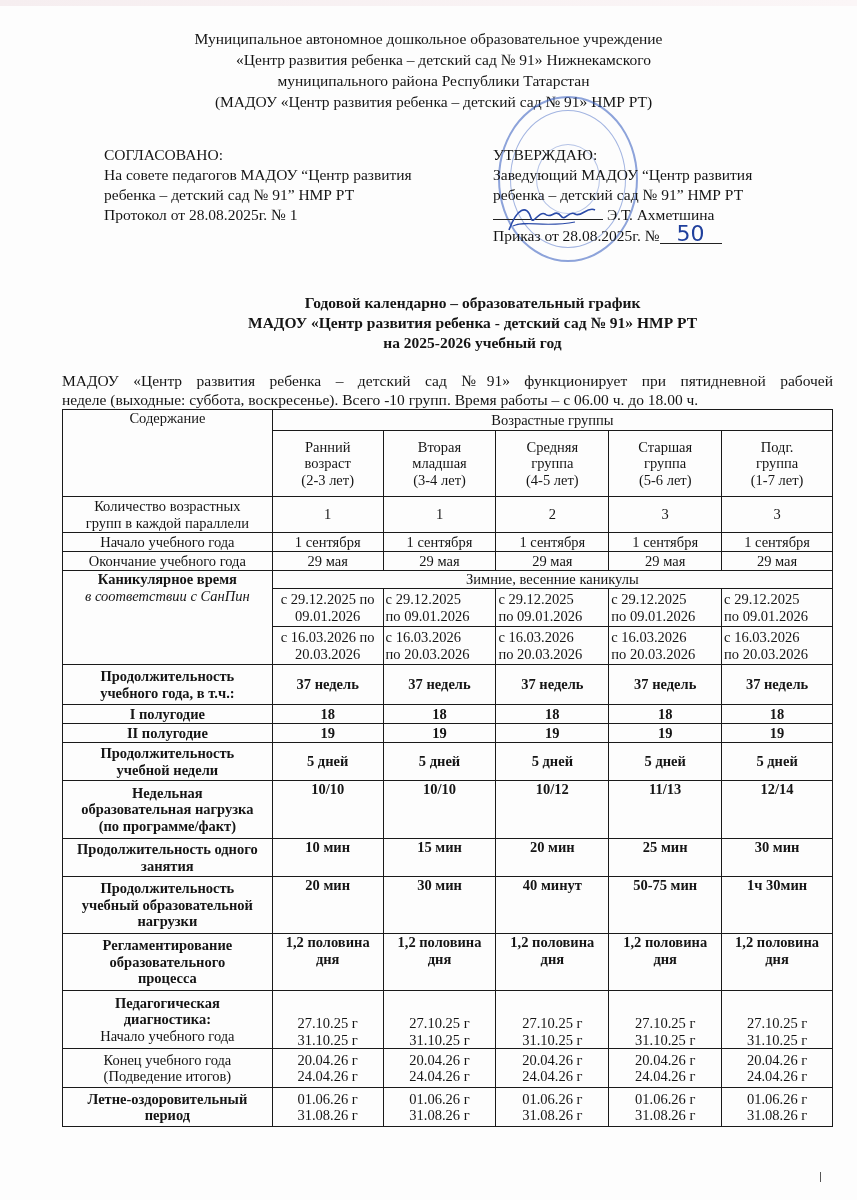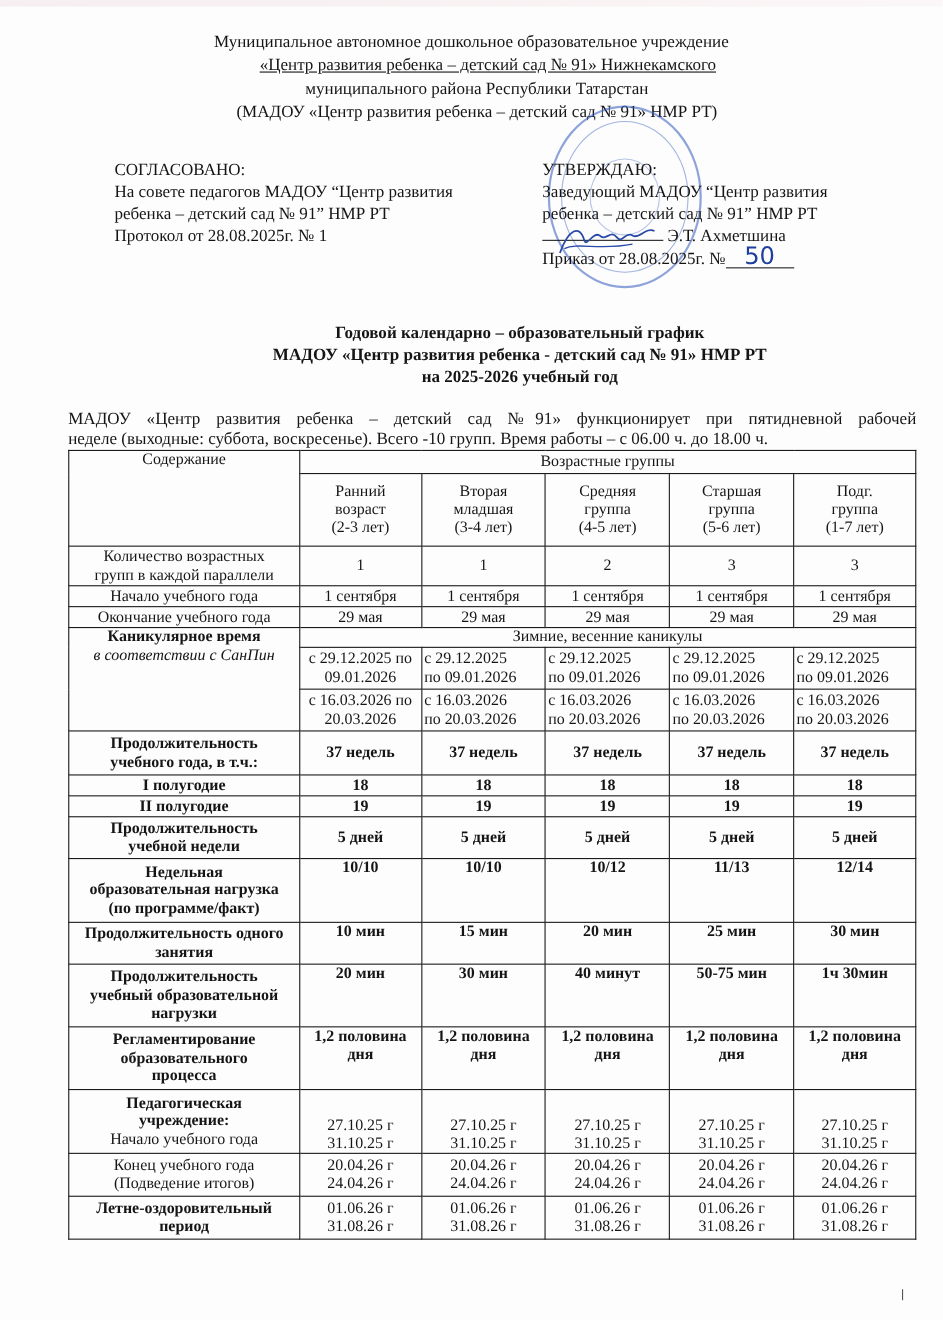--- a/index.html
+++ b/index.html
@@ -2,21 +2,21 @@
 <html><head>
 <meta charset="utf-8">
 <style>
   * { box-sizing: border-box; margin: 0; padding: 0; }
   html, body { width: 857px; height: 1200px; background: #fdfdfd; }
   body { position: relative; overflow: hidden; font-family: "Liberation Serif", "DejaVu Serif", serif; color: #151515; }
   .topbar { position: absolute; left: 0; top: 0; width: 857px; height: 6px; background: linear-gradient(to right, #f6eef0, #fbf6f7); }
   .header { position: absolute; left: 0; top: 28px; width: 857px; text-align: center; font-size: 15.5px; line-height: 21px; }
   .header div { white-space: nowrap; }
   .header .l1 { padding-left: 0; }
-  .header .l2 { padding-left: 30px; text-decoration: underline; }
+  .header .l2 { padding-left: 30px; }
   .header .l3 { padding-left: 10px; }
   .approve-left { position: absolute; left: 104px; top: 145px; font-size: 15.5px; line-height: 20px; }
   .approve-right { position: absolute; left: 493px; top: 145px; font-size: 15.5px; line-height: 20px; }
   .approve-right .sig-line { display: inline-block; width: 110px; border-bottom: 1px solid #222; height: 14px; vertical-align: baseline; }
   .order-num { display: inline-block; width: 62px; border-bottom: 1px solid #222; font-family: "DejaVu Sans", sans-serif; color: #1f3f9c; font-size: 22px; line-height: 18px; text-align: center; }
   .stamp { position: absolute; left: 498px; top: 96px; width: 140px; height: 166px; border-radius: 50%; border: 2px solid rgba(50,90,190,0.55); pointer-events: none; }
   .stamp::before { content: ""; position: absolute; left: 10px; top: 12px; right: 10px; bottom: 12px; border-radius: 50%; border: 1px solid rgba(50,90,190,0.45); }
   .stamp::after { content: ""; position: absolute; left: 36px; top: 46px; right: 36px; bottom: 46px; border-radius: 50%; border: 1px solid rgba(50,90,190,0.35); }
   .signature { position: absolute; left: 505px; top: 200px; width: 95px; height: 36px; pointer-events: none; }
   .title { position: absolute; left: 0; top: 293px; width: 857px; text-align: center; font-weight: bold; font-size: 15.5px; line-height: 20px; margin-left: 44px; }
@@ -294,21 +294,21 @@
           <div>дня</div>
         </td>
     <td class="b top">
           <div>1,2 половина</div>
           <div>дня</div>
         </td>
   </tr>
   <tr style="height:58px">
     <td>
           <div class="b">Педагогическая</div>
-          <div class="b">учреждение:</div>
+          <div class="b">диагностика:</div>
           <div>Начало учебного года</div>
         </td>
     <td style="vertical-align:bottom">
           <div>27.10.25 г</div>
           <div>31.10.25 г</div>
         </td>
     <td style="vertical-align:bottom">
           <div>27.10.25 г</div>
           <div>31.10.25 г</div>
         </td>

